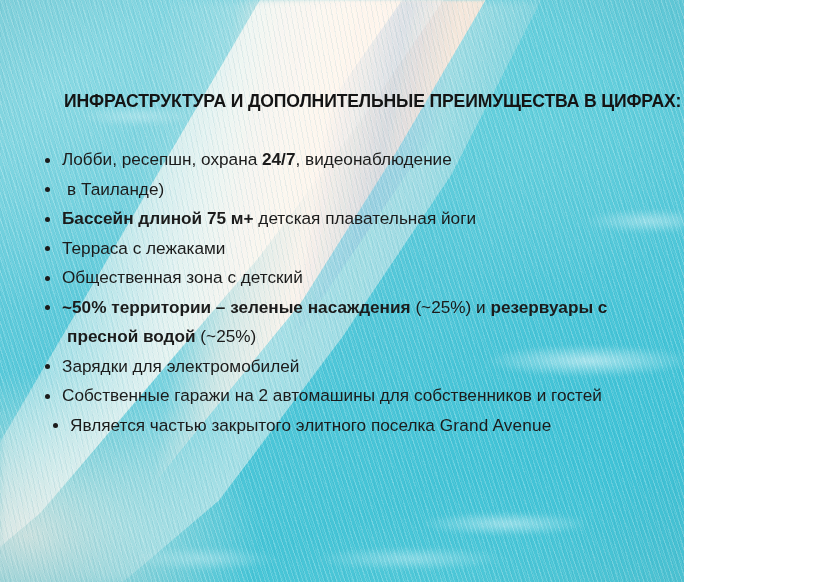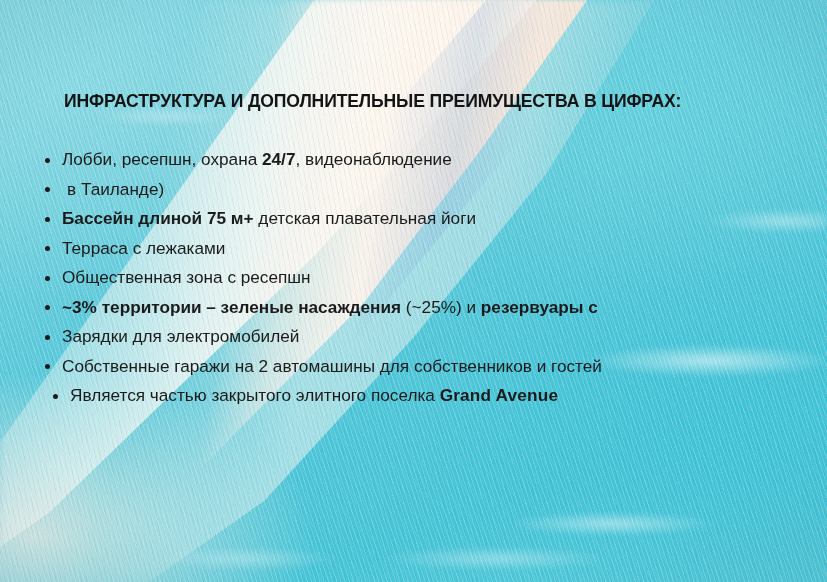--- a/index.html
+++ b/index.html
@@ -3,21 +3,21 @@
 <meta charset="utf-8">
 <title>Инфраструктура</title>
 <style>
   html, body {
     margin: 0;
     padding: 0;
     background: #ffffff;
   }
   #slide {
     position: relative;
-    width: 827px;
+    width: 684px;
     height: 582px;
     overflow: hidden;
     font-family: "Liberation Sans", "DejaVu Sans", sans-serif;
     -webkit-font-smoothing: antialiased;
   }
 
   
   .bg-layer { position: absolute; inset: 0; }
 
   
@@ -162,21 +162,21 @@
     width: 5px;
     height: 5px;
     border-radius: 50%;
     background: #1b1b1b;
   }
   .bullet-item .cont-indent { padding-left: 5px; }
   .bullet-item.last-item { padding-left: 30px; }
   .bullet-item.last-item::before { left: 13px; }
 
   .b { font-weight: 700; }
-  .brand { font-weight: 700; letter-spacing: .2px; }
+  .brand { font-weight: 400; letter-spacing: .2px; }
   sup { font-size: .66em; }
 </style>
 </head>
 <body>
 
 <div id="slide">
 
   <div class="bg-layer bg-water"></div>
   <div class="bg-layer bg-shallow"></div>
   <div class="bg-layer bg-sand"></div>
@@ -197,24 +197,25 @@
         <li class="bullet-item">
           <div class="cont-indent"><span> в Таиланде)</span></div>
         </li>
         <li class="bullet-item">
           <div><span class="b">Бассейн длиной 75 м+</span><span> детская плавательная йоги</span></div>
         </li>
         <li class="bullet-item">
           <div><span>Терраса с лежаками</span></div>
         </li>
         <li class="bullet-item">
-          <div><span>Общественная зона с ресепшн</span></div>
-        </li>
-        <li class="bullet-item">
-          <div><span class="b">~3% территории – зеленые насаждения</span><span> (~25%) и </span><span class="b">резервуары с</span></div>
+          <div><span>Общественная зона с детский</span></div>
+        </li>
+        <li class="bullet-item">
+          <div><span class="b">~50% территории – зеленые насаждения</span><span> (~25%) и </span><span class="b">резервуары с</span></div>
+          <div class="cont-indent"><span class="b">пресной водой</span><span> (~25%)</span></div>
         </li>
         <li class="bullet-item">
           <div><span>Зарядки для электромобилей</span></div>
         </li>
         <li class="bullet-item">
           <div><span>Собственные гаражи на 2 автомашины для собственников и гостей</span></div>
         </li>
         <li class="bullet-item last-item">
           <div><span>Является частью закрытого элитного поселка </span><span class="b brand">Grand Avenue</span></div>
         </li>

